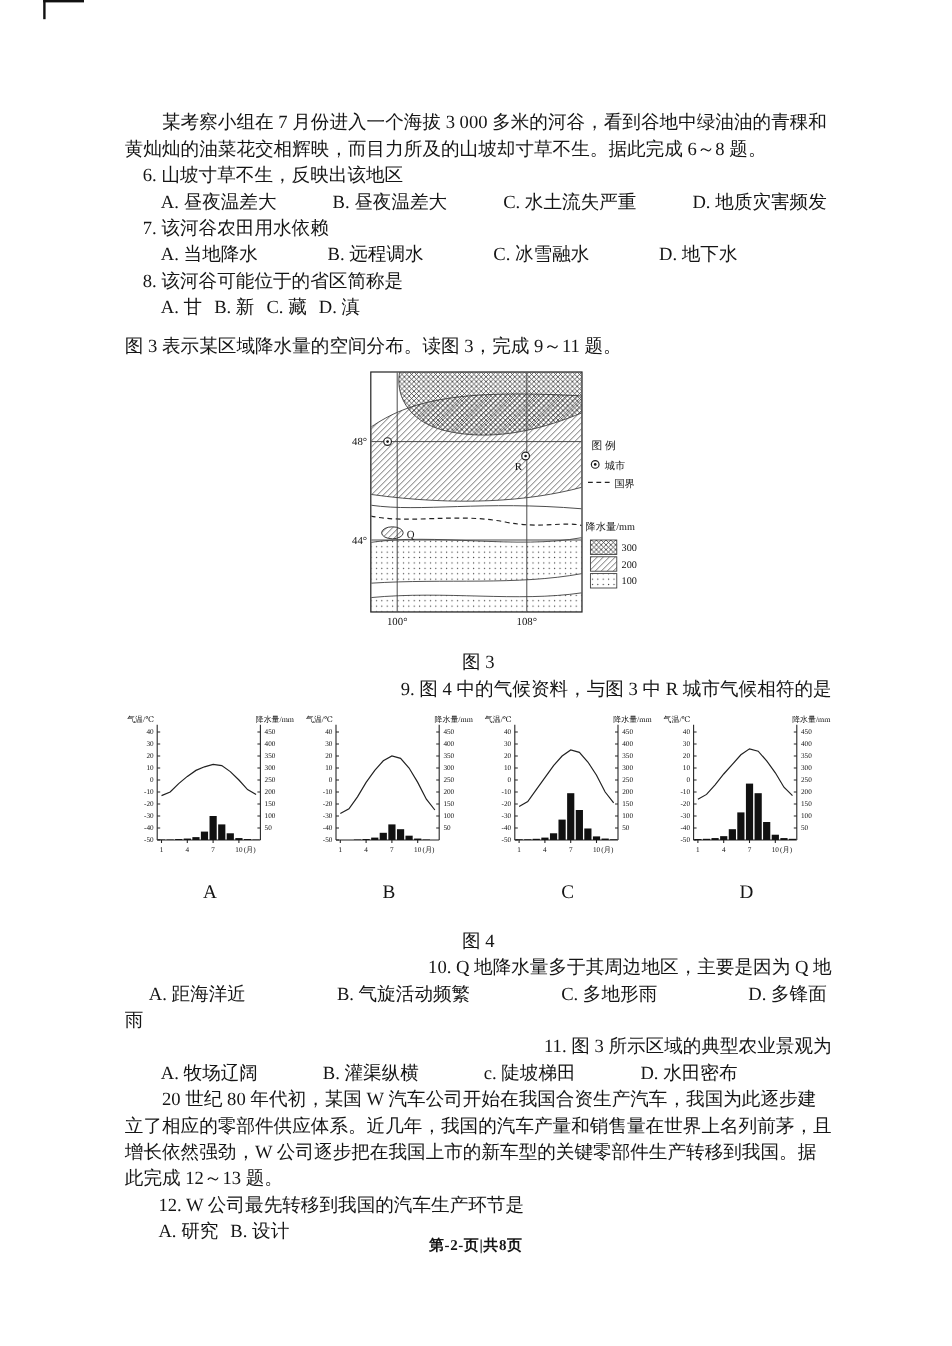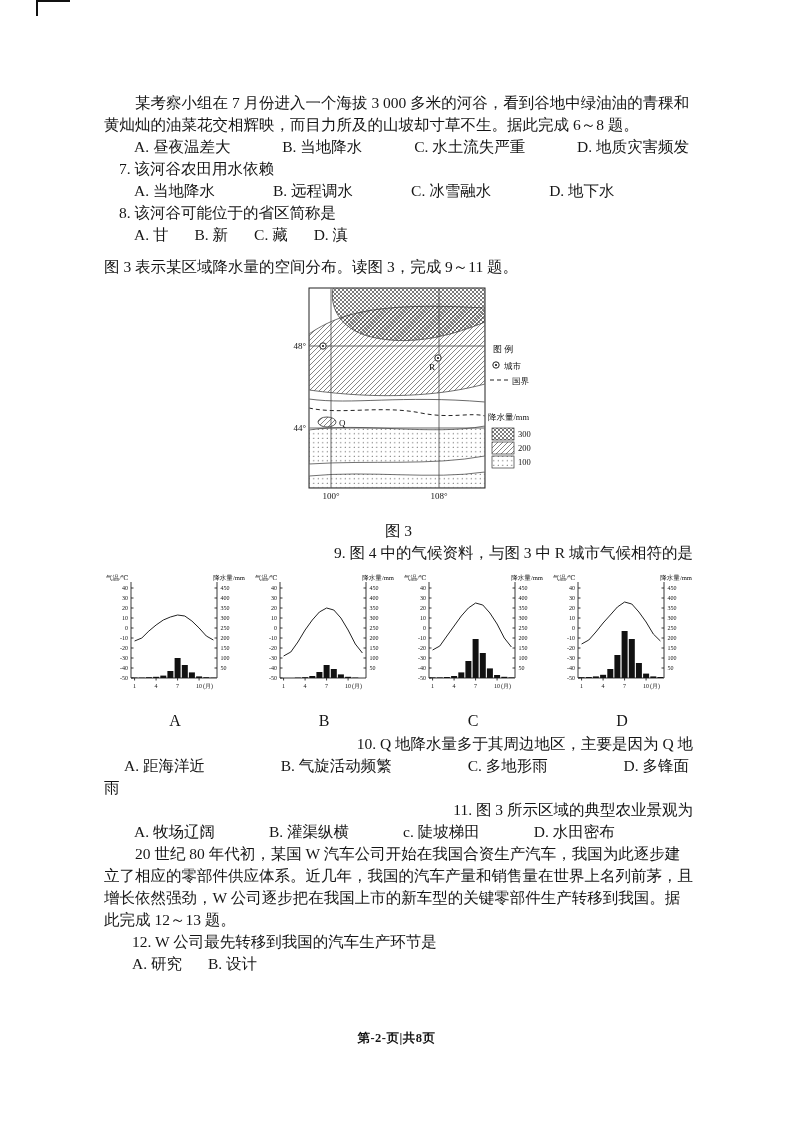--- a/index.html
+++ b/index.html
@@ -15,21 +15,21 @@
   }
   .page { padding:92px 100px 0 104px; font-size:15.5px; line-height:1.42; }
   .para { text-indent:2em; }
   .stem { padding-left:15px; }
   .stem.flush { padding-left:0;text-align:right; }
   .stem.ind2 { padding-left:28px; }
   .opts { display:flex; padding-left:30px; align-items:baseline; }
   .opts span { white-space:nowrap; }
   .opts.between { justify-content:space-between; padding-right:4px; }
   .opts.g46 { gap:58px; }
-  .opts.g26 { gap:26px; }
+  .opts.g26 { gap:10px; }
   .opts.g38 { gap:54px; }
   .wrapline { padding-left:0; }
   .figwrap { display:flex; justify-content:center; margin:6px 0 0 26px; }
   .caption { text-align:center; margin-top:18px; }
   .spacer-s { height:10px; }
   .charts { display:flex; justify-content:center; gap:8px; margin-top:8px; }
   .chart-col { display:flex; flex-direction:column; align-items:center; }
   .chart-label { font-size:16px; margin-top:2px; }
   .footer {
     position:absolute; left:0; top:1030px; width:100%;
@@ -57,23 +57,24 @@
 </head>
 <body>
 
 <div class="corner-mark"></div>
 
 <div class="page">
 
   <p class="para">某考察小组在 7 月份进入一个海拔 3 000 多米的河谷，看到谷地中绿油油的青稞和黄灿灿的油菜花交相辉映，而目力所及的山坡却寸草不生。据此完成 6～8 题。</p>
 
   <section>
+    <p class="stem">6. 山坡寸草不生，反映出该地区</p>
     <div class="opts between">
       <span>A. 昼夜温差大</span>
-      <span>B. 当地降水</span>
+      <span>B. 昼夜温差大</span>
       <span>C. 水土流失严重</span>
       <span>D. 地质灾害频发</span>
     </div>
   </section>
 
   <section>
     <p class="stem">7. 该河谷农田用水依赖</p>
     <div class="opts g46">
       <span>A. 当地降水</span>
       <span>B. 远程调水</span>
@@ -434,20 +435,21 @@
             <text x="51.08333333333333" y="116" class="ct" text-anchor="middle">4</text>
             <line x1="72.58333333333334" y1="106" x2="72.58333333333334" y2="108.5" class="ax"></line>
             <text x="72.58333333333334" y="116" class="ct" text-anchor="middle">7</text>
             <line x1="94.08333333333333" y1="106" x2="94.08333333333333" y2="108.5" class="ax"></line>
             <text x="94.08333333333333" y="116" class="ct" text-anchor="middle">10</text>
             <text x="98.08333333333333" y="116" class="ct">(月)</text>
           </svg></div>
       <div class="chart-label">D</div>
     </div>
   </div>
+  <p class="caption">图 4</p>
 
   <section>
     <p class="stem flush">10. Q 地降水量多于其周边地区，主要是因为 Q 地</p>
     <div class="opts between" style="padding-left:20px">
       <span>A. 距海洋近</span>
       <span>B. 气旋活动频繁</span>
       <span>C. 多地形雨</span>
       <span>D. 多锋面</span>
     </div>
     <p class="wrapline">雨</p>

